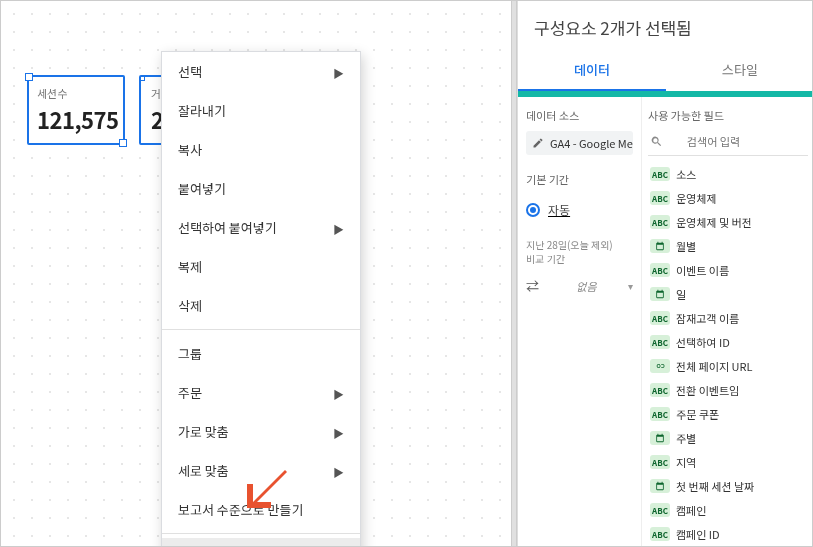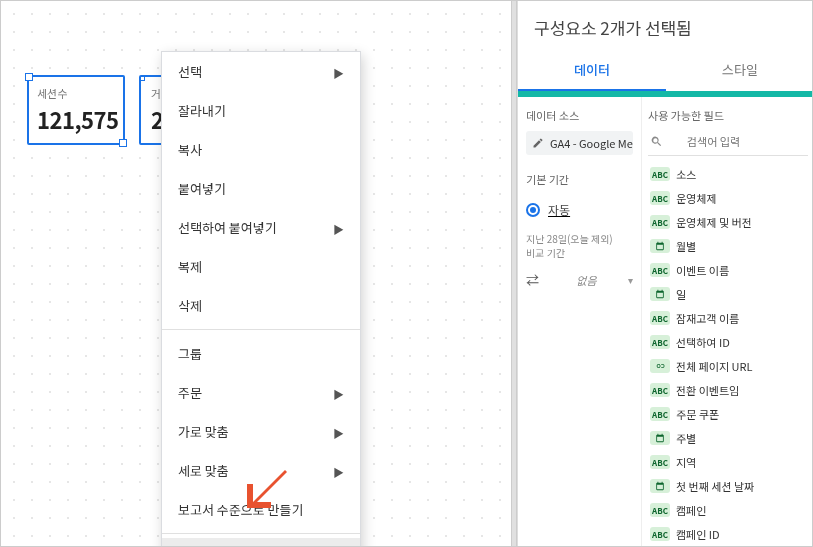--- a/index.html
+++ b/index.html
@@ -35,21 +35,21 @@
 .panel-tab.active { color: #1a73e8; border-bottom: 2px solid #1a73e8; font-weight: 500; }
 
 .panel-body { display: flex; height: calc(100% - 90px); }
 .left-col { width: 124px; border-right: 1px solid #eee; padding: 10px 8px; overflow-y: auto; }
 .right-col { flex: 1; padding: 10px 6px; overflow-y: auto; }
 
 .sec-label { font-size: 11px; color: #666; margin-bottom: 8px; }
 .ds-chip { display: flex; align-items: center; gap: 6px; background: #f1f3f4; border-radius: 3px; padding: 4px 6px; font-size: 11px; color: #333; margin-bottom: 16px; white-space: nowrap; overflow: hidden; }
 .ds-chip svg { flex-shrink: 0; }
 
-.radio-group { margin-bottom: 8px; text-decoration: underline; }
+.radio-group { margin-bottom: 14px; text-decoration: underline; }
 .radio-row { display: flex; align-items: center; gap: 8px; font-size: 12px; color: #444; padding: 6px 0; cursor: pointer; }
 .radio { width: 14px; height: 14px; border: 2px solid #999; border-radius: 50%; display: inline-flex; align-items: center; justify-content: center; }
 .radio.checked { border-color: #1a73e8; }
 .radio.checked::after { content: ""; width: 6px; height: 6px; background: #1a73e8; border-radius: 50%; }
 
 .small-note { font-size: 10px; color: #888; line-height: 1.4; }
 .compare-row { display: flex; align-items: center; justify-content: space-between; margin-top: 10px; font-size: 12px; color: #555; }
 .compare-row .dd { font-size: 10px; color: #999; }
 
 .search-box { display: flex; align-items: center; gap: 24px; border-bottom: 1px solid #e0e0e0; padding: 2px 2px 6px; margin-bottom: 6px; }

